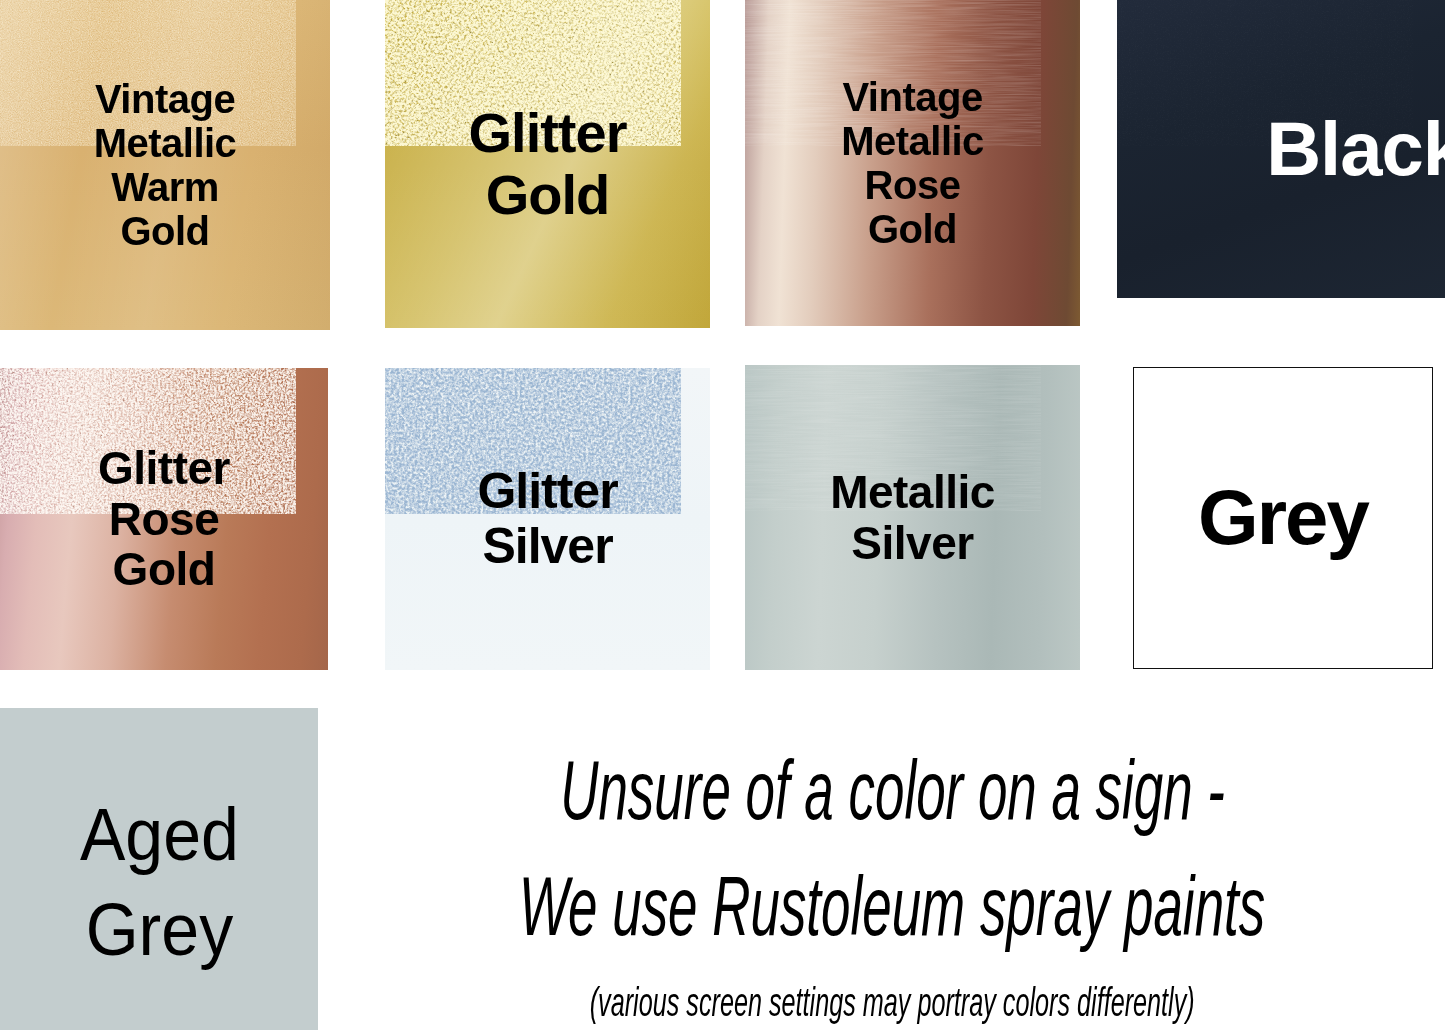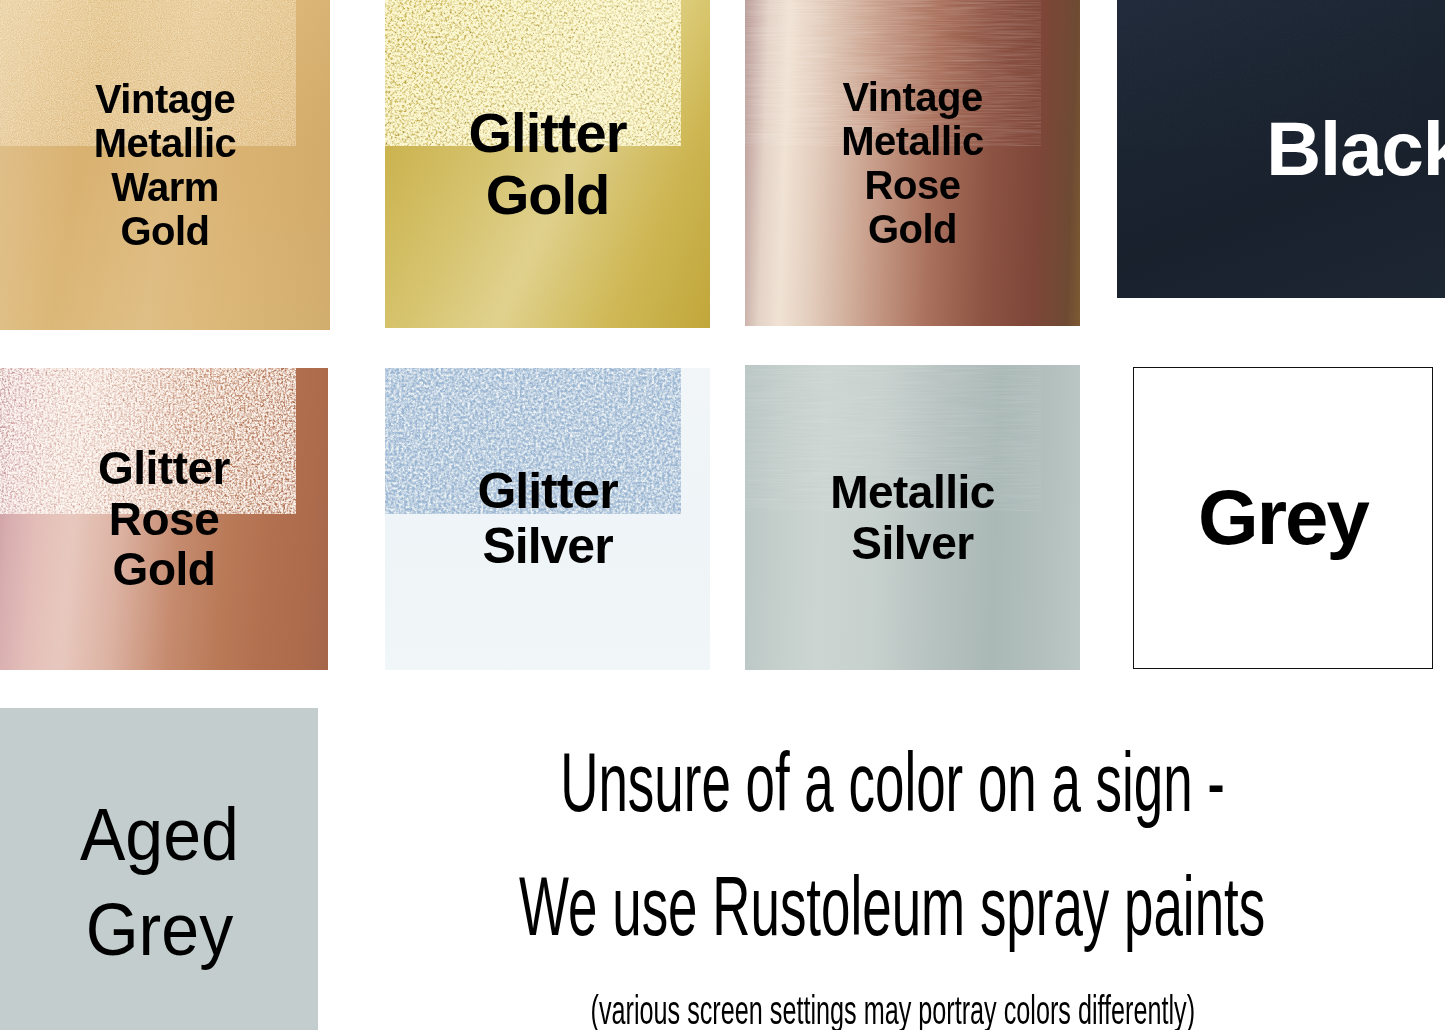--- a/index.html
+++ b/index.html
@@ -162,21 +162,22 @@
   
   #footnote-block {
     position: absolute;
     left: 340px;
     top: 718px;
     width: 1105px;
     height: 312px;
     display: flex;
     flex-direction: column;
     align-items: center;
-    justify-content: space-between;
+    justify-content: center;
+    font-style: italic;
   }
   .condensed {
     font-family: "Liberation Sans Narrow", "Liberation Sans", sans-serif;
     font-weight: normal;
     color: #000000;
     white-space: nowrap;
     text-align: center;
   }
   #footnote-line-1 {
     font-size: 84px;

